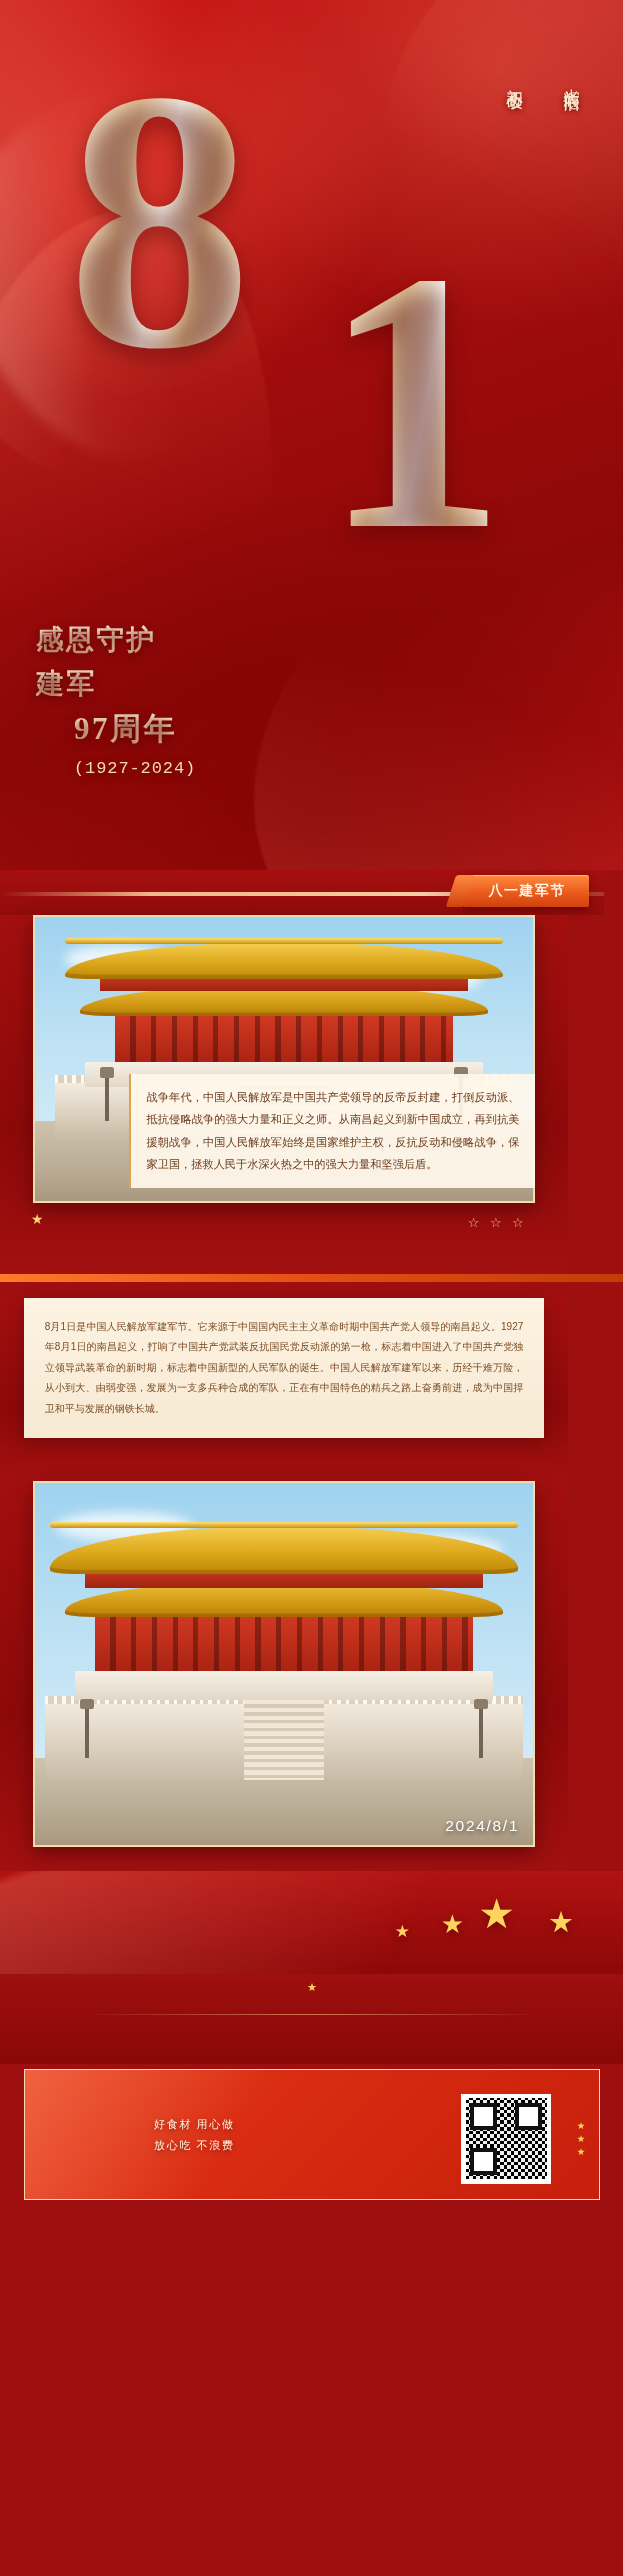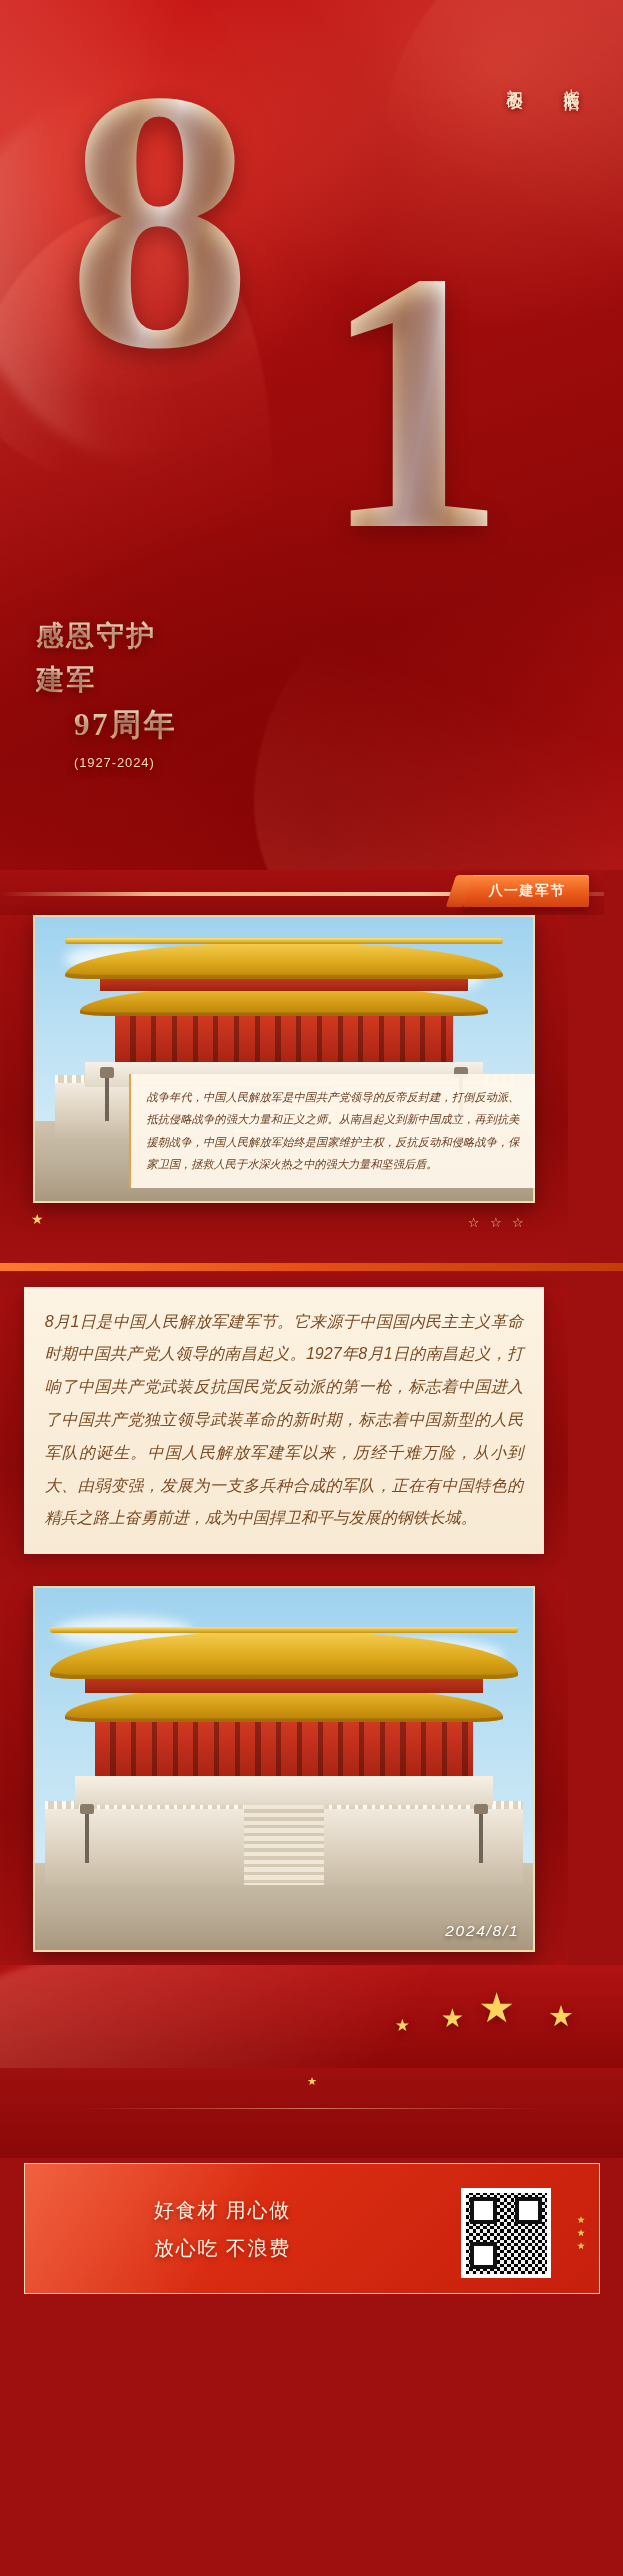--- a/index.html
+++ b/index.html
@@ -115,21 +115,21 @@
     writing-mode: vertical-rl;
     text-orientation: upright;
     line-height: 2.1;
     font-family: "Liberation Serif", "DejaVu Serif", serif;
     text-shadow: 0 1.7px 5.2px rgba(90,0,0,0.6);
   }
 
   .hero-caption {
     position: absolute;
     left: 36px;
-    bottom: 100px;
+    bottom: 92px;
     color: #ffe7c3;
     font-family: "Liberation Serif", "DejaVu Serif", serif;
     text-shadow: 0 2.6px 8.6px rgba(80,0,0,0.7);
   }
   .hc-line1 {
     font-size: 27.6px;
     font-weight: 700;
     letter-spacing: 2.6px;
     background: linear-gradient(180deg, #fff4de, #f0cb96);
     -webkit-background-clip: text;
@@ -151,26 +151,26 @@
     font-weight: 700;
     letter-spacing: 2.6px;
     margin-top: 5.2px;
     margin-left: 38px;
     background: linear-gradient(180deg, #fff4de, #e9bf84);
     -webkit-background-clip: text;
     background-clip: text;
     color: transparent;
   }
   .hc-year {
-    font-size: 13px;
+    font-size: 17px;
     margin-top: 8.6px;
     margin-left: 38px;
     color: #f7d9ae;
     letter-spacing: 0.9px;
-    font-family: Liberation Sans, sans-serif;
+    font-family: Liberation Mono, monospace;
   }
 
   
   .ribbon-row {
     position: relative;
     width: 604px;
     height: 45px;
     background: linear-gradient(180deg, #a50f0f, #920b0b);
   }
   .ribbon-line {
@@ -200,22 +200,21 @@
     background: linear-gradient(180deg, #ff8a3d, #d2430f);
     transform: skewX(-18deg);
     border-radius: 2.6px 0 0 2.6px;
   }
 
   
   .section {
     position: relative;
     width: 568px;
     background: linear-gradient(180deg, #a30f0f, #8d0909 60%, #a21010);
-    padding-bottom: 13px;
-    font-style: italic;
+    padding-bottom: 24px;
   }
   .photo-wrap {
     position: relative;
     margin: 0 33px;
     height: 284px;
     border: 2.6px solid #f3dcae;
     box-shadow: 0 6.9px 19px rgba(50,0,0,0.5);
     overflow: hidden;
   }
   .photo-wrap.tall {
@@ -381,21 +380,21 @@
     position: absolute;
     left: 34px; right: 121px; top: 6.9px;
     height: 0.9px;
     background: linear-gradient(90deg, rgba(246,215,154,0.0), rgba(246,215,154,0.55), rgba(246,215,154,0.0));
   }
 
   .cream-panel {
     margin: 15.5px 24px 19px 24px;
     background: linear-gradient(180deg, #fdf3e2, #f7e9d3);
     color: #7a4a22;
-    font-size: 16px;
+    font-size: 10px;
     line-height: 2.05;
     padding: 19px 20.7px;
     text-align: justify;
     box-shadow: 0 5.2px 15.5px rgba(50,0,0,0.35);
   }
 
   .orange-strip {
     height: 8.6px;
     background: linear-gradient(90deg, #ff7a2a, #e44f12 50%, #c33c08);
   }
@@ -474,21 +473,21 @@
     border-radius: 50%;
   }
   .footer-slogan {
     position: relative;
     margin-left: 129px;
     color: #fff4e0;
     font-family: "Liberation Serif", "DejaVu Serif", serif;
     line-height: 1.9;
     text-shadow: 0 1.7px 5.2px rgba(80,0,0,0.5);
   }
-  .footer-slogan div { font-size: 20px; letter-spacing: 1.7px; }
+  .footer-slogan div { font-size: 11px; letter-spacing: 1.7px; }
   .qr {
     position: absolute;
     right: 48px;
     top: 24px;
     width: 81px;
     height: 81px;
     background: #fff;
     padding: 4.3px;
   }
   .qr-inner {

